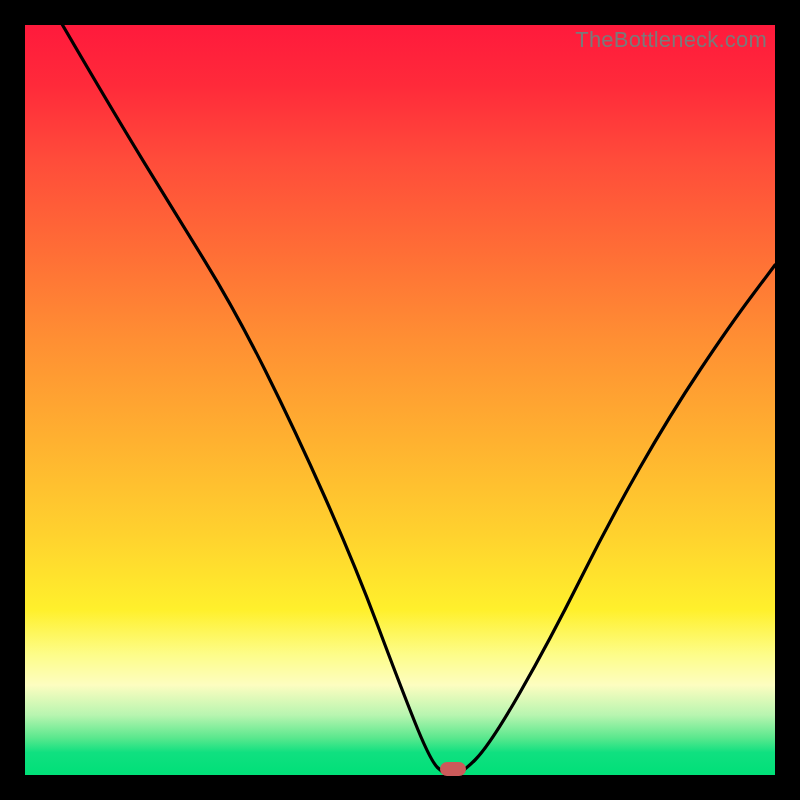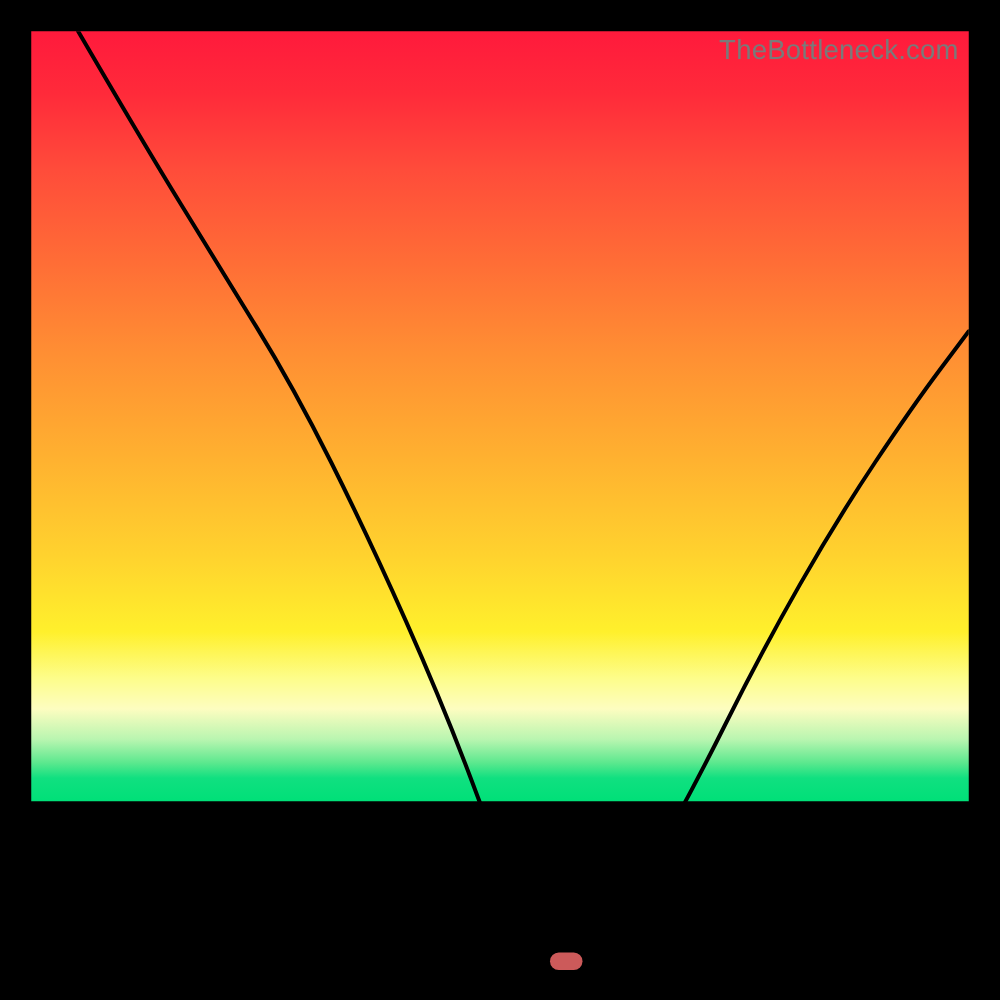--- a/index.html
+++ b/index.html
@@ -15,21 +15,21 @@
     position: relative;
     width: 800px;
     height: 800px;
     background: #000;
   }
   .plot {
     position: absolute;
     left: 25px;
     top: 25px;
     width: 750px;
-    height: 616px;
+    height: 750px;
     background: linear-gradient(
       to bottom,
       #ff1a3c 0%,
       #ff2a3a 8%,
       #ff4c3a 18%,
       #ff6d36 30%,
       #ff8f33 42%,
       #ffb030 55%,
       #ffd22e 68%,
       #fff02c 78%,

